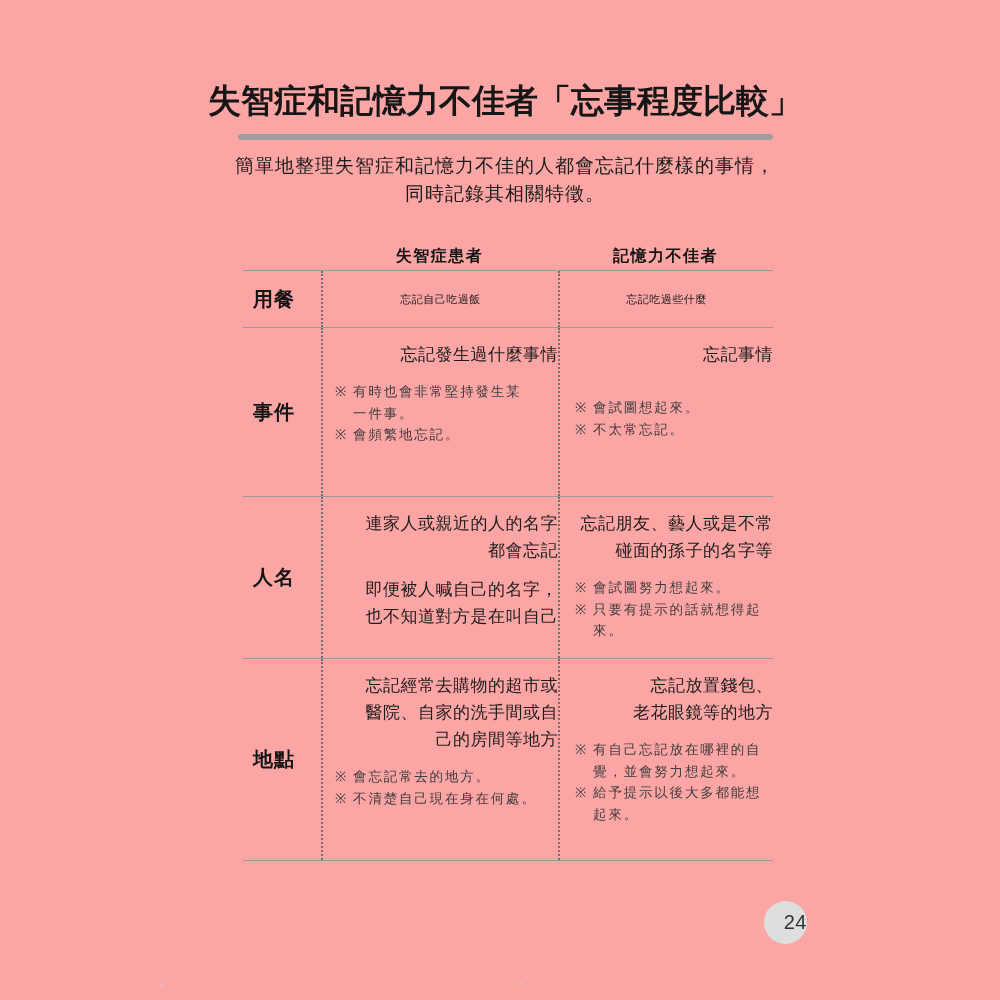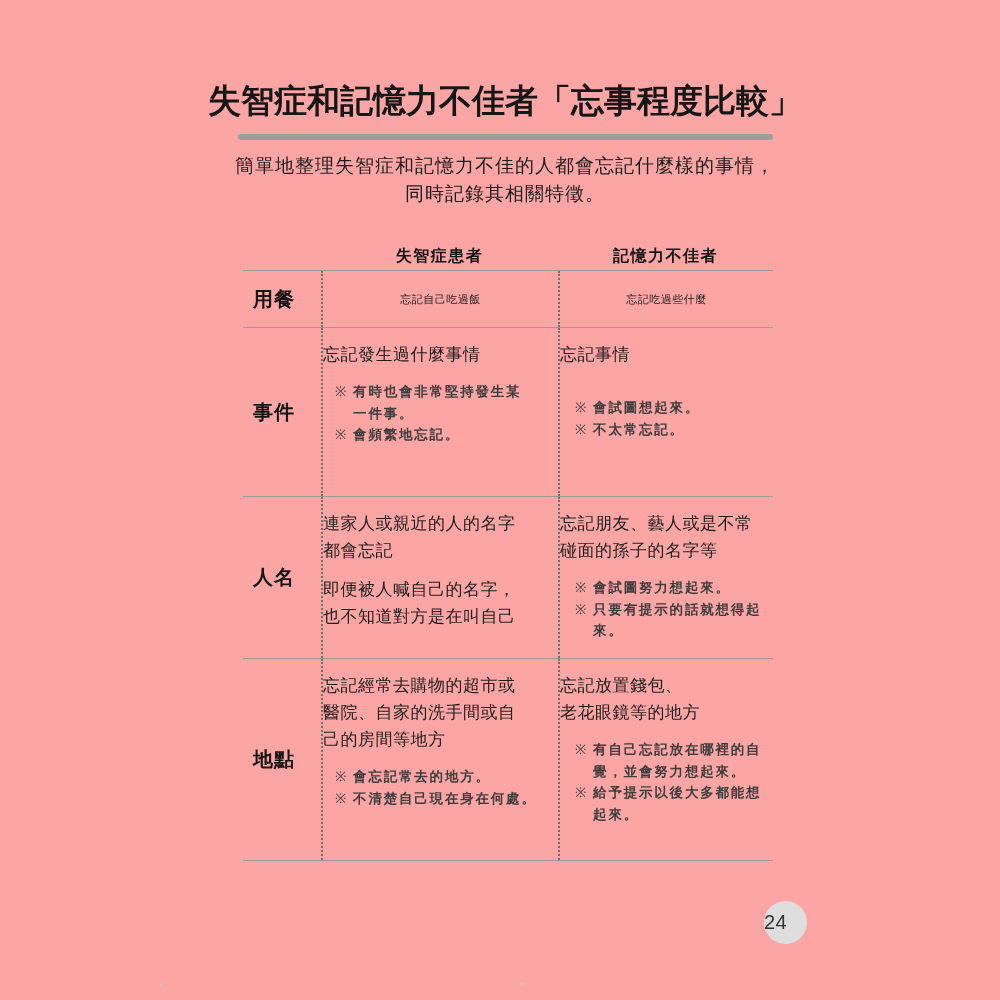--- a/index.html
+++ b/index.html
@@ -24,32 +24,32 @@
   .r-place{height:203px;border-bottom:1.5px solid #9a9a9a;}
   .c-label{width:78px;flex:0 0 78px;display:flex;align-items:center;padding-left:10px;
     font-weight:bold;font-size:20px;letter-spacing:1px;color:#141414;}
   .c-a{width:237px;flex:0 0 237px;}
   .c-b{width:215px;flex:0 0 215px;}
   .row.body .c-a,.row.body .c-b{border-left:2px dotted #6f6f6f;}
   .hdr-cell{display:flex;align-items:flex-end;justify-content:center;padding-bottom:3px;
     font-weight:bold;font-size:16px;letter-spacing:1.5px;color:#141414;}
   .cell-mid{display:flex;align-items:center;justify-content:center;font-size:11px;letter-spacing:0.5px;}
   .cell-top{padding-top:13px;}
-  .cell-head{text-align:left;font-size:17px;line-height:27px;letter-spacing:0.5px;color:#1d1d1d;}
+  .cell-head{text-align:right;font-size:17px;line-height:27px;letter-spacing:0.5px;color:#1d1d1d;}
   .para2{margin-top:12px;}
   .notes{margin-top:13px;padding-left:12px;padding-right:6px;}
   .c-b .notes{padding-left:15px;padding-right:2px;}
   .notes-lg{margin-top:29px;}
   .note{display:flex;align-items:flex-start;font-size:13.5px;line-height:21.5px;
     letter-spacing:1.8px;color:#3d3d3d;}
   .note .mk{flex:0 0 auto;margin-right:5px;}
-  .note .txt div{white-space:nowrap;font-weight:bold;}
+  .note .txt div{white-space:nowrap;}
 
   .page-num{position:absolute;left:764px;top:901px;width:43px;height:43px;border-radius:50%;
-    background:#dedede;display:flex;align-items:center;justify-content:flex-start;
+    background:#dedede;display:flex;align-items:center;justify-content:flex-end;
     font-size:20px;color:#333333;letter-spacing:0.5px;}
   .speck{position:absolute;width:3px;height:3px;border-radius:50%;background:#c9c9c9;opacity:0.7;}
   .speck-1{left:160px;top:984px;}
   .speck-2{left:520px;top:982px;}
 </style>
 </head>
 <body>
 
 <div class="page">
 

